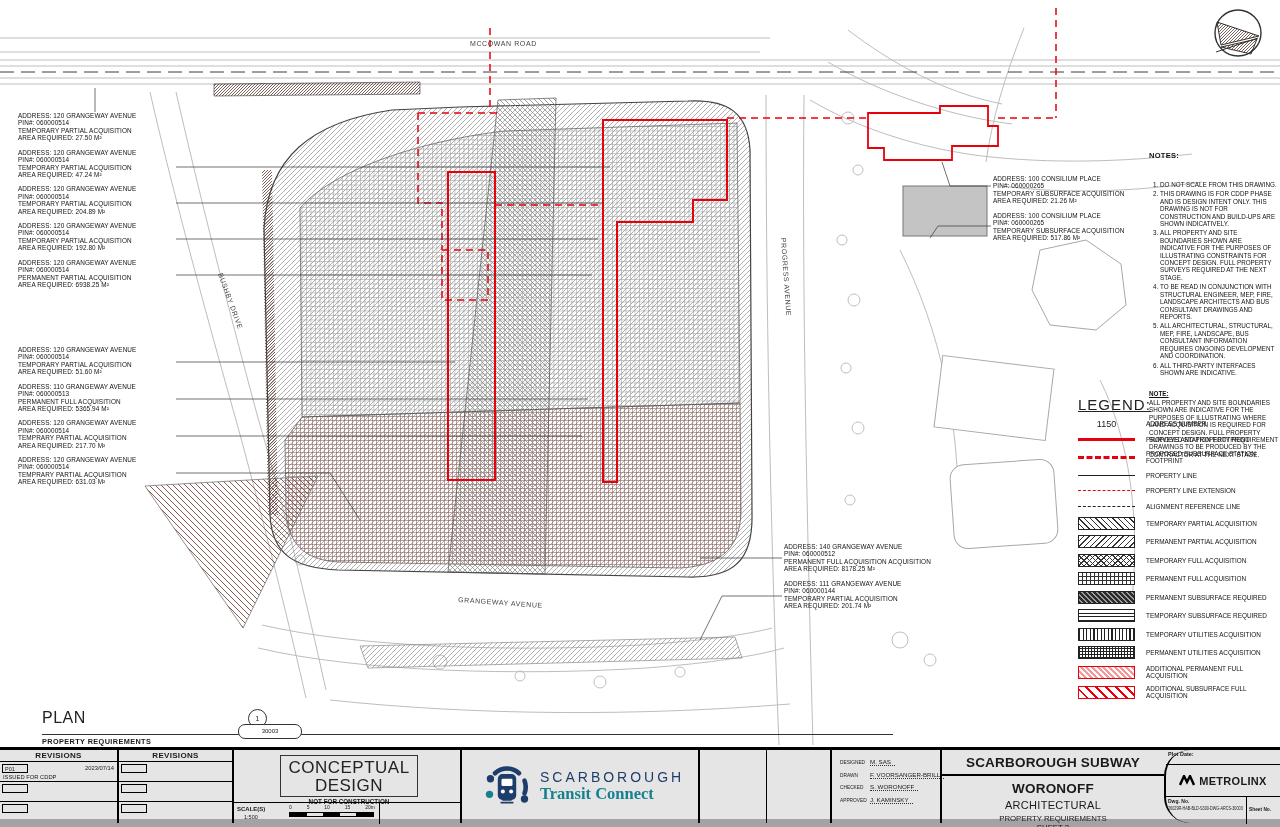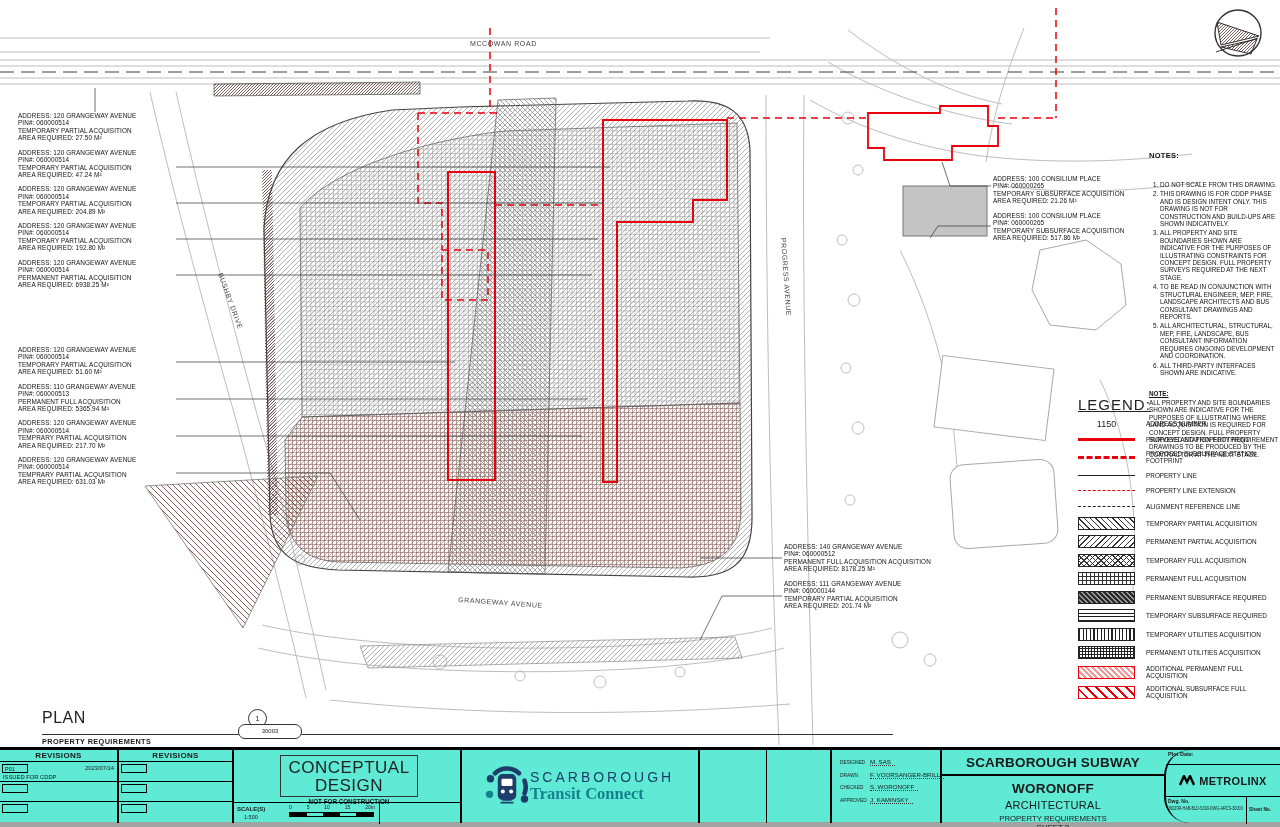--- a/index.html
+++ b/index.html
@@ -45,21 +45,21 @@
 
   
   .plan-caption { position:absolute; left:42px; top:709px; width:860px; height:36px; }
   .plan-caption .cap-title { font-size:16px; letter-spacing:.5px; color:#222; }
   .plan-caption .cap-rule { position:absolute; left:0; top:25px; width:851px; border-top:1.2px solid #333; }
   .plan-caption .cap-sub { position:absolute; left:0; top:28px; font-size:7.3px; font-weight:bold; letter-spacing:.4px; }
   .cap-bubble-circle { position:absolute; left:206px; top:0; width:19px; height:19px; border:1px solid #333; border-radius:50%; background:#fff; text-align:center; font-size:7px; line-height:18px; }
   .cap-bubble-rect { position:absolute; left:196px; top:15px; width:64px; height:15px; border:1px solid #333; border-radius:7px; background:#fff; text-align:center; font-size:6px; line-height:13px; }
 
   
-  .tb { position:absolute; left:0; top:747px; width:1280px; height:80px; border-top:3px solid #000; border-bottom:5px solid #a3a3a3; background:#5eead4;padding-left:40px; }
+  .tb { position:absolute; left:0; top:747px; width:1280px; height:80px; border-top:3px solid #000; border-bottom:8px solid #a3a3a3; background:#e5e5e5;padding-left:40px; }
   .tb-cell { position:absolute; top:0; height:73px; border-left:2px solid #000; }
   .tb-rev1 { left:0; width:117px; border-left:none; }
   .tb-rev2 { left:117px; width:115px; }
   .tb-mid  { left:232px; width:228px; }
   .tb-logo { left:460px; width:238px; }
   .tb-empty{ left:698px; width:132px; }
   .tb-cred { left:830px; width:110px; }
   .tb-title{ left:940px; width:224px; }
   .tb-right{ left:1164px; width:116px;border-radius:26px; }
   .rev-head { font-size:8px; font-weight:bold; text-align:center; border-bottom:1.5px solid #000; padding:1px 0; letter-spacing:.3px; }
@@ -72,21 +72,21 @@
   .stamp-l1 { font-size:17px; letter-spacing:.5px; color:#222; line-height:1.05; }
   .stamp-l3 { font-size:6.3px; margin-top:3px; font-weight:bold; }
   .scale-strip { position:absolute; left:0; top:52px; width:228px; height:21px; border-top:1.5px solid #000; }
   .scale-lab { position:absolute; left:3px; top:3px; font-size:6px; font-weight:bold; }
   .scale-ratio { position:absolute; left:10px; top:11px; font-size:5.5px; }
   .scale-ticks { position:absolute; left:55px; top:1px; width:86px; display:flex; justify-content:space-between; font-size:5px; }
   .scale-bar { position:absolute; left:55px; top:9px; width:85px; height:5px; border:1px solid #000; display:flex; }
   .scale-bar span { flex:1; }
   .scale-bar span:nth-child(odd) { background:#000; }
   .scale-div { position:absolute; left:145px; top:0; height:21px; border-left:1.5px solid #000; }
-  .stc { display:flex; align-items:center; height:73px; padding-left:22px; }
+  .stc { display:flex; align-items:center; gap:10px; height:73px; padding-left:22px; }
   .stc-text1 { font-size:14px; letter-spacing:3px; color:#1d3d6b; line-height:1.1; }
   .stc-text2 { font-family:"Liberation Serif","DejaVu Serif",serif; font-size:16.5px; font-weight:bold; color:#16808f; line-height:1.1; }
   .tb-empty .inner-div { position:absolute; left:66px; top:0; height:73px; border-left:1px solid #000; }
   .cred { padding:8px 0 0 8px; }
   .cred-row { display:flex; align-items:baseline; margin-bottom:4.5px; }
   .cred-role { font-size:4.8px; color:#222; width:30px; flex:0 0 30px; }
   .cred-name { font-size:6.2px; border-bottom:1px dotted #333; padding-right:4px; white-space:nowrap; }
   .tb-title .proj { height:26px; border-bottom:2px solid #000; text-align:center; font-size:13.5px; font-weight:bold; line-height:26px; letter-spacing:.2px; }
   .tb-title .disc { text-align:center; font-size:11px; margin-top:23px; letter-spacing:.3px; }
   .tb-title .st1 { text-align:center; font-size:7.8px; margin-top:3px; }

